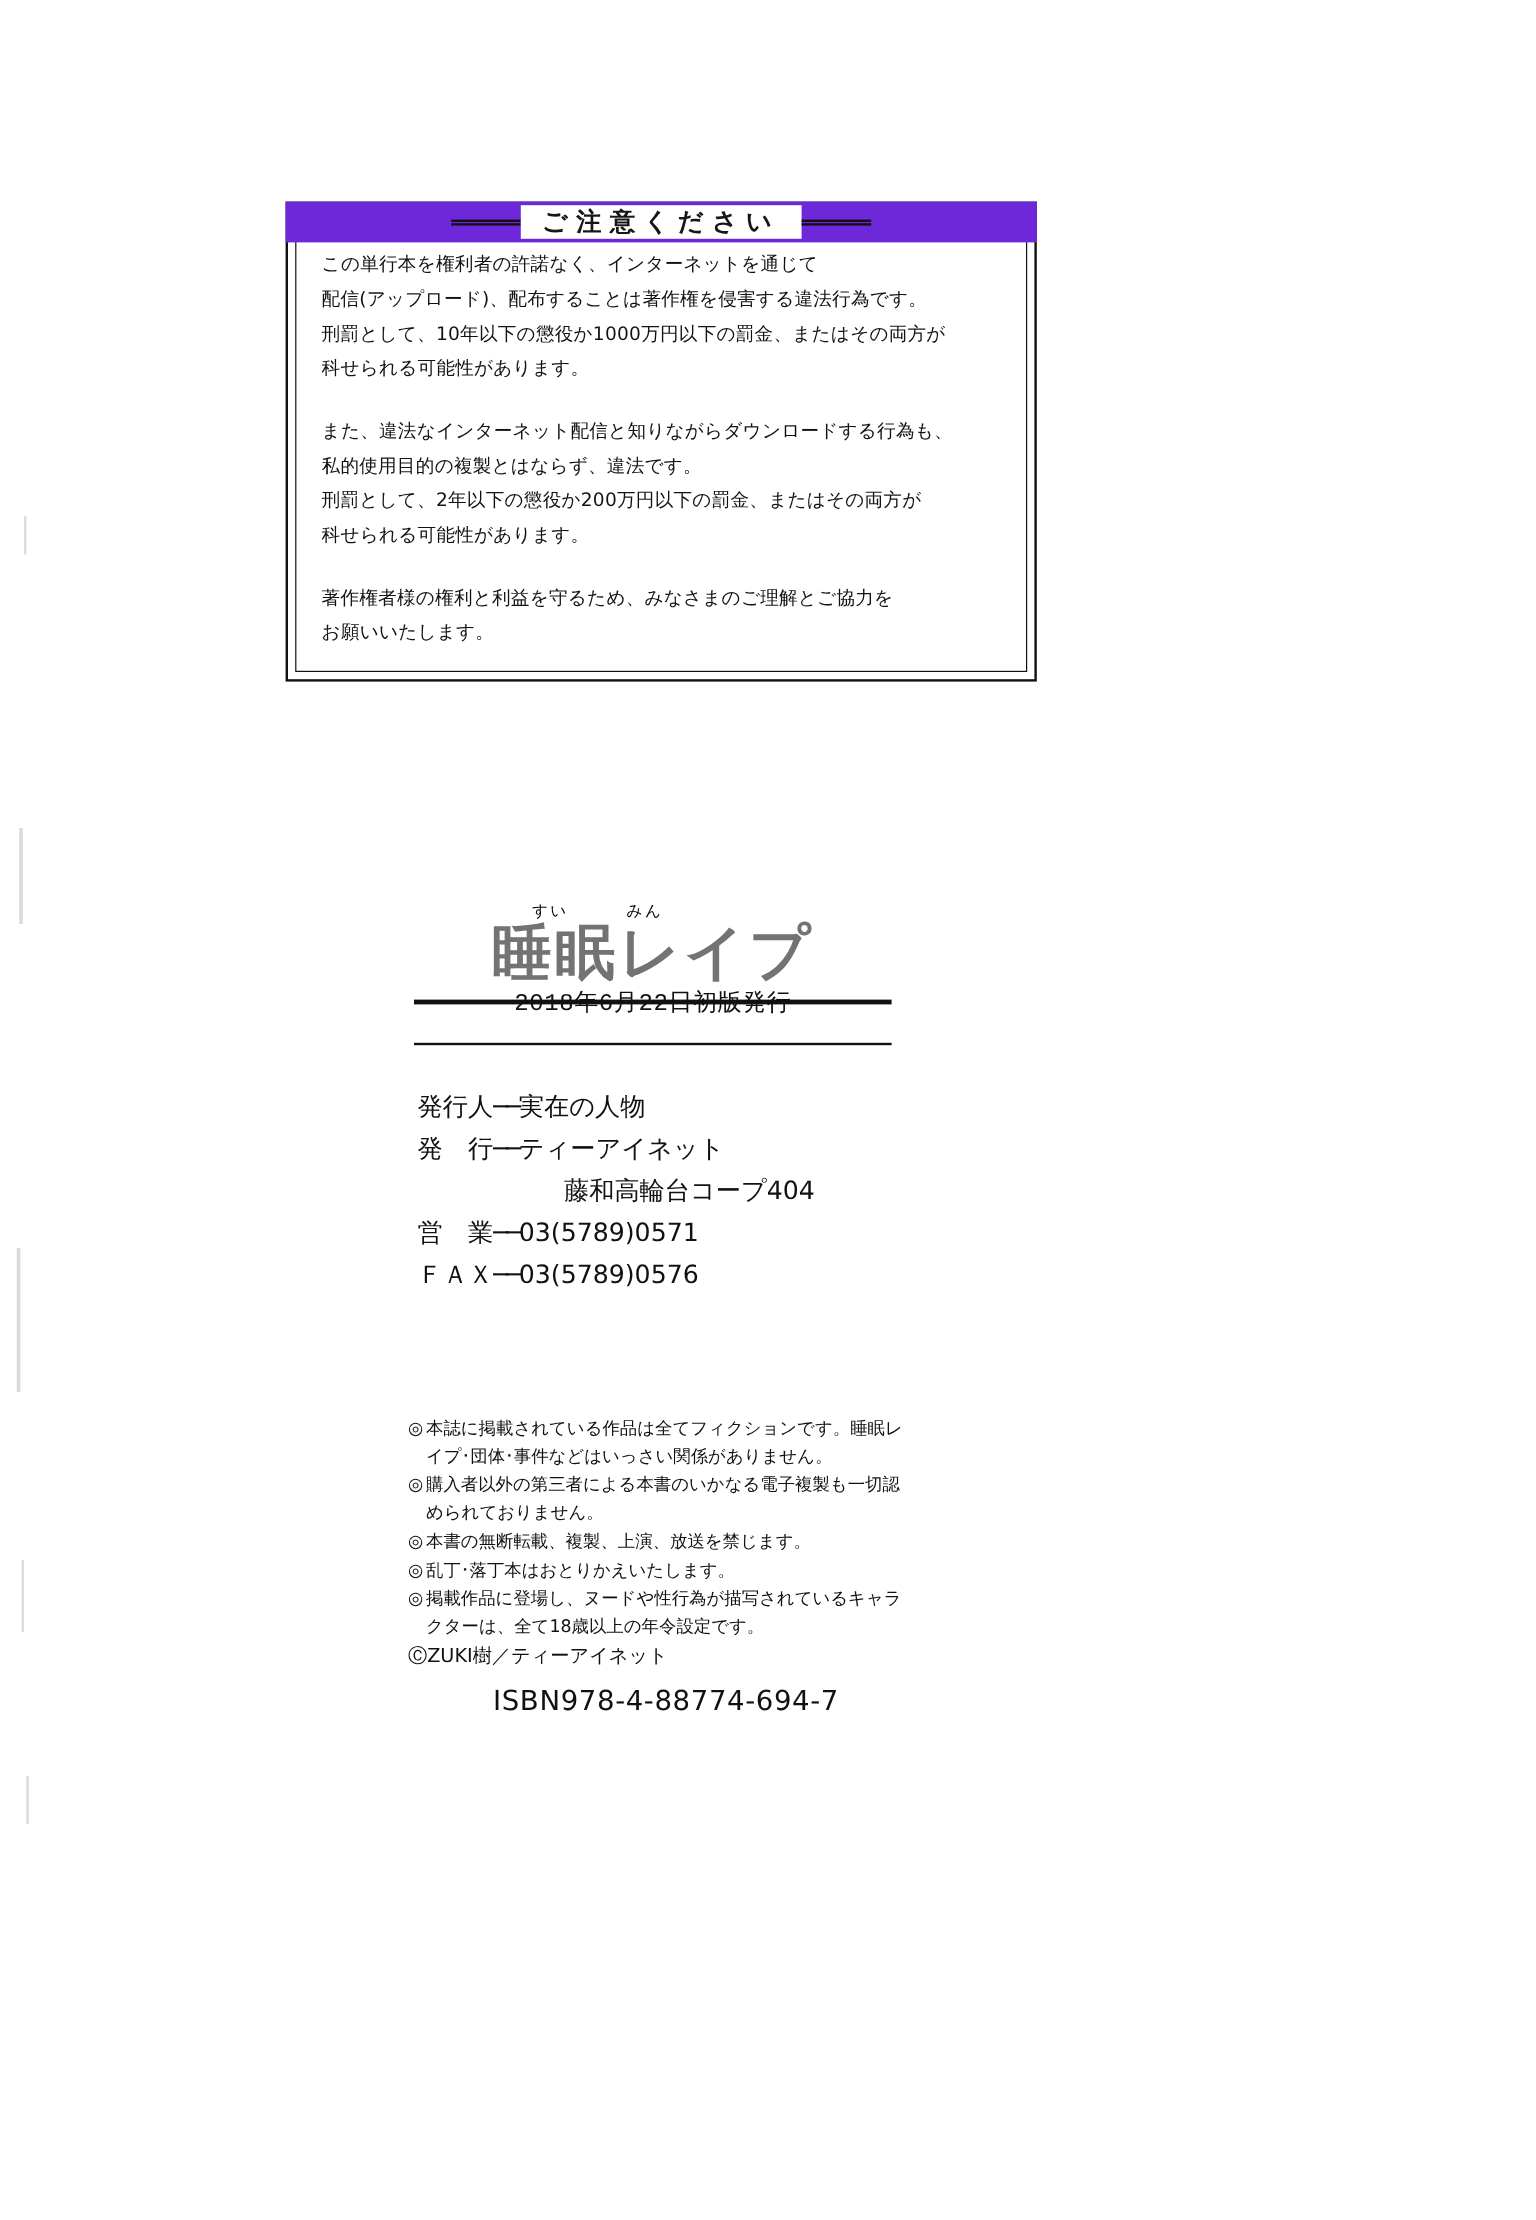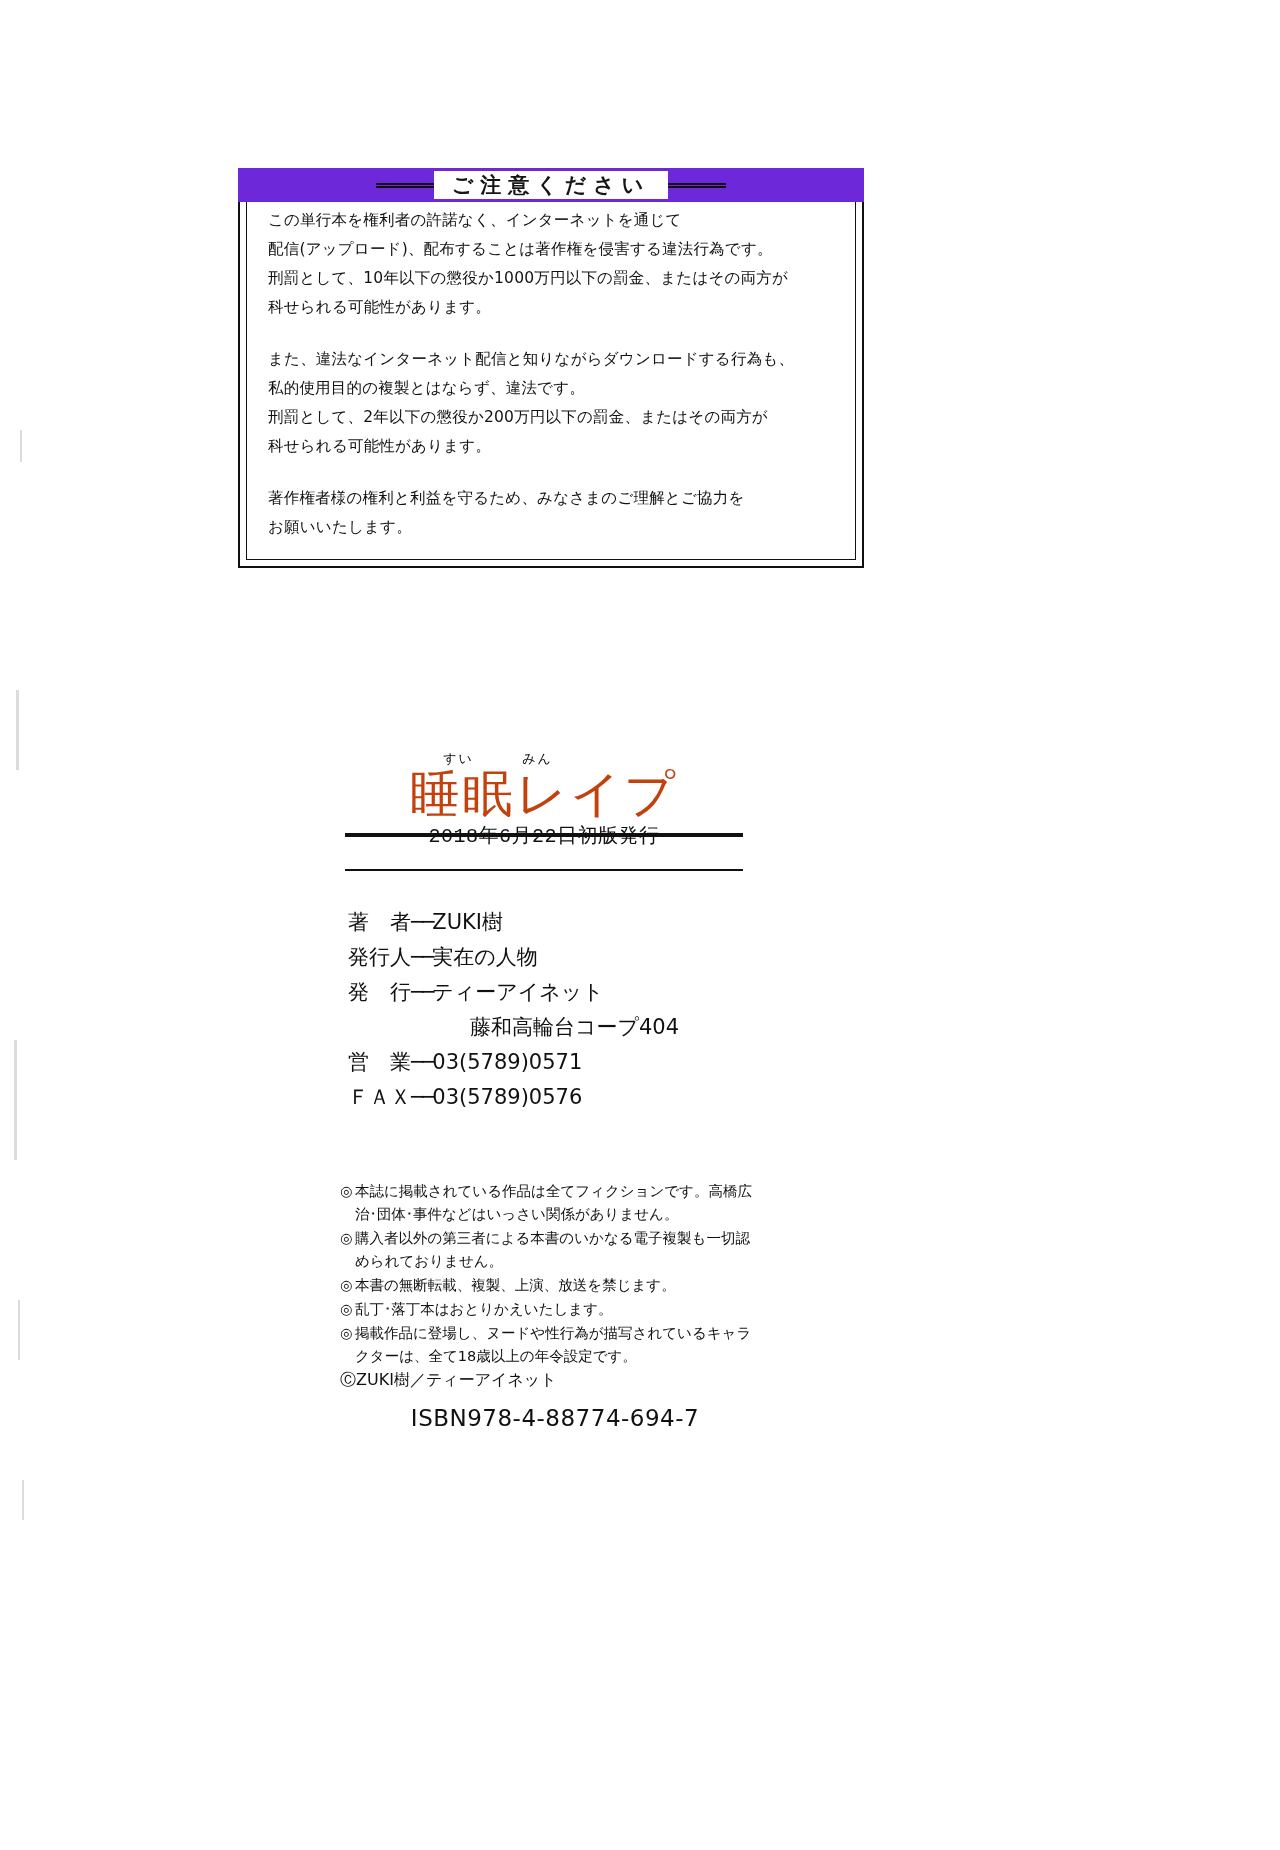--- a/index.html
+++ b/index.html
@@ -109,24 +109,24 @@
     letter-spacing: 2px;
     margin-left: -92px;
     margin-bottom: -4px;
     color: #000000;
   }
   .ruby-row span { display: inline-block; }
   .ruby-gap { width: 36px; }
   .book-title {
     font-family: "DejaVu Sans", "Liberation Sans", sans-serif;
     font-size: 50px;
-    font-weight: 400;
+    font-weight: 700;
     letter-spacing: 3px;
     line-height: 60px;
-    color: #c2410c;
+    color: #737373;
   }
   .title-bar {
     position: absolute;
     left: 345px;
     top: 833px;
     width: 398px;
     height: 4px;
     background: #111;
   }
   .pubdate {
@@ -232,41 +232,38 @@
     <span>みん</span>
   </div>
   <div class="book-title">睡眠レイプ</div>
 </div>
 <div class="title-bar"></div>
 <div class="pubdate">2018年6月22日初版発行</div>
 <div class="pubdate-bar"></div>
 
 <div class="credits">
   <div class="credit-row">
-    <span class="credit-label">著　者</span><span class="credit-dash">──</span><span>ZUKI樹</span>
-  </div>
-  <div class="credit-row">
     <span class="credit-label">発行人</span><span class="credit-dash">──</span><span>実在の人物</span>
   </div>
   <div class="credit-row">
     <span class="credit-label">発　行</span><span class="credit-dash">──</span><span>ティーアイネット</span>
   </div>
   <div class="credit-row credit-indent">藤和高輪台コープ404</div>
   <div class="credit-row">
     <span class="credit-label">営　業</span><span class="credit-dash">──</span><span>03(5789)0571</span>
   </div>
   <div class="credit-row">
     <span class="credit-label">ＦＡＸ</span><span class="credit-dash">──</span><span>03(5789)0576</span>
   </div>
 </div>
 
 <div class="notes">
   <div class="note">
     <span class="note-mark">◎</span>
-    <span class="note-text">本誌に掲載されている作品は全てフィクションです。高橋広治･団体･事件などはいっさい関係がありません。</span>
+    <span class="note-text">本誌に掲載されている作品は全てフィクションです。睡眠レイプ･団体･事件などはいっさい関係がありません。</span>
   </div>
   <div class="note">
     <span class="note-mark">◎</span>
     <span class="note-text">購入者以外の第三者による本書のいかなる電子複製も一切認められておりません。</span>
   </div>
   <div class="note">
     <span class="note-mark">◎</span>
     <span class="note-text">本書の無断転載、複製、上演、放送を禁じます。</span>
   </div>
   <div class="note">

